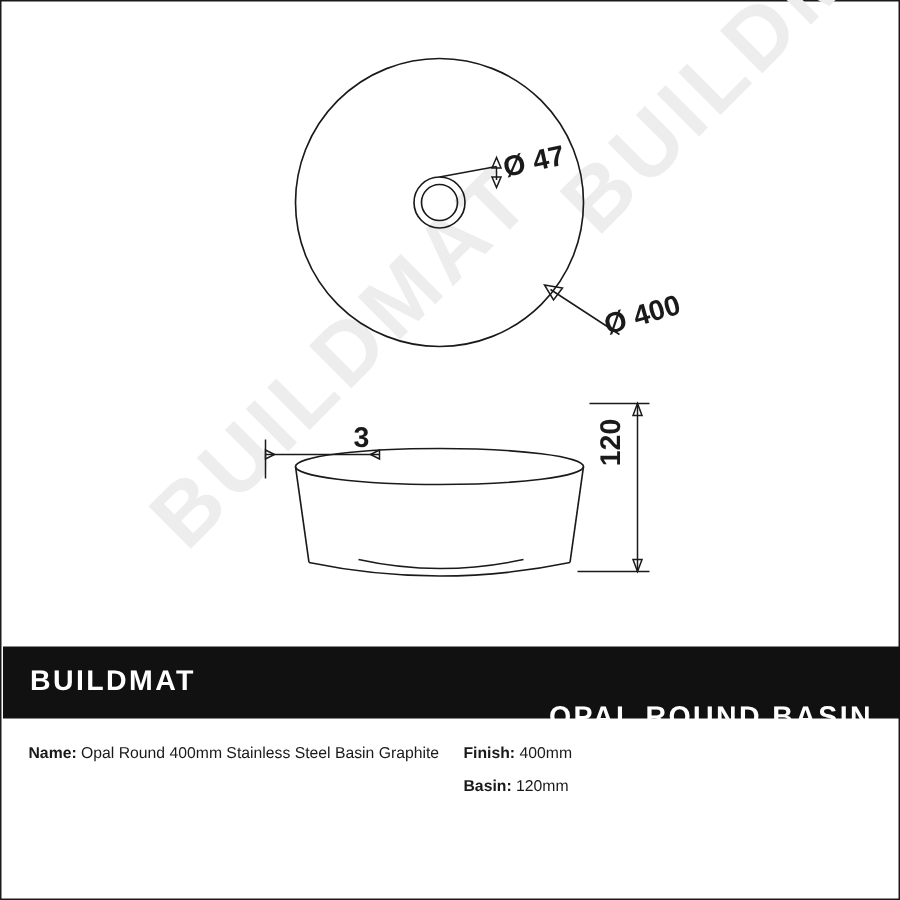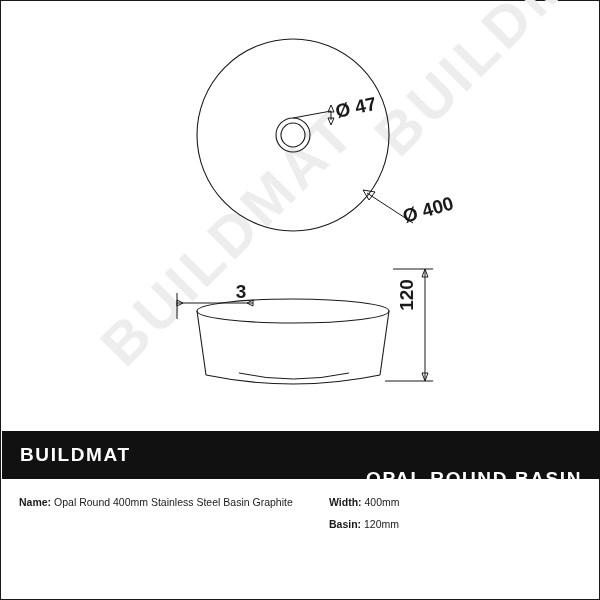--- a/index.html
+++ b/index.html
@@ -89,21 +89,20 @@
   .specs {
     position: absolute;
     left: 0;
     top: 478px;
     width: 600px;
     height: 112px;
     display: flex;
     z-index: 3;
     box-sizing: border-box;
     padding: 12px 18px 0 18px;
-    gap: 20px;
   }
   .spec-col {
     font-size: 10.5px;
     line-height: 22px;
   }
   .spec-col.left { width: 290px; }
   .spec-col.right { width: 250px; }
   .spec-row { white-space: nowrap; }
   .spec-label {
     font-weight: bold;
@@ -196,21 +195,21 @@
 
   <div class="specs">
     <div class="spec-col left">
       <div class="spec-row">
         <span class="spec-label">Name:</span>
         <span class="spec-value">Opal Round 400mm Stainless Steel Basin Graphite</span>
       </div>
     </div>
     <div class="spec-col right">
       <div class="spec-row">
-        <span class="spec-label">Width:</span>
+        <span class="spec-label">Finish:</span>
         <span class="spec-value">400mm</span>
       </div>
       <div class="spec-row">
         <span class="spec-label">Basin:</span>
         <span class="spec-value">120mm</span>
       </div>
     </div>
   </div>
 
 </div>

